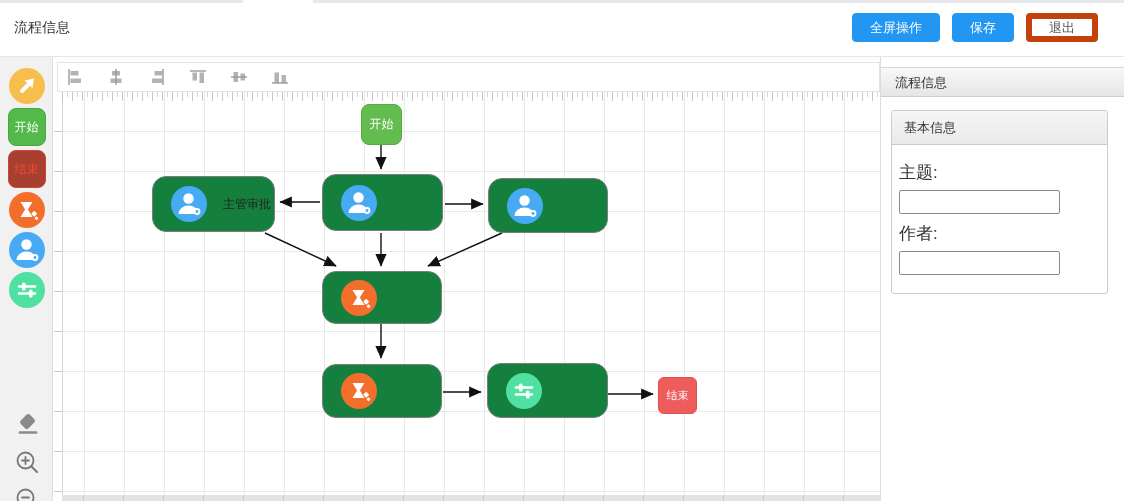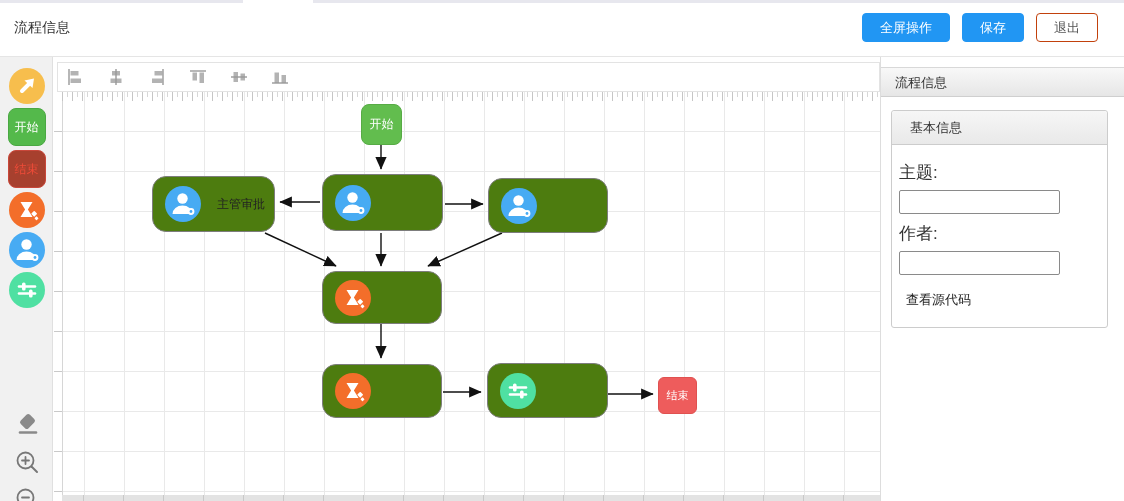--- a/index.html
+++ b/index.html
@@ -7,21 +7,21 @@
        font-family:"Liberation Sans","DejaVu Sans",sans-serif;color:#333}
   .abs{position:absolute}
   
   .topline{position:absolute;top:0;height:3px;background:#e7e7ee}
   
   .header-title{position:absolute;left:14px;top:19px;font-size:14px;color:#333}
   .header-btns{position:absolute;right:26px;top:13px;display:flex;gap:12px}
   .btn{height:29px;border-radius:4px;font-size:13px;padding:0 17px;cursor:pointer;
        font-family:inherit;display:flex;align-items:center;justify-content:center}
   .btn.blue{background:#2196f3;border:1px solid #2196f3;color:#fff}
-  .btn.ghost{background:#fff;border:1px solid #c2410c;color:#555}
+  .btn.ghost{background:#fff;border:6px solid #c2410c;color:#555}
   .header-sep{position:absolute;left:0;top:56px;width:1124px;height:1px;background:#e5e5e5}
   
   .palette{position:absolute;left:0;top:57px;width:53px;height:444px;background:#f1f1f1;
            border-right:1px solid #e0e0e0;box-sizing:border-box}
   .palette-top{position:absolute;left:0;top:11px;width:53px;display:flex;flex-direction:column;
            align-items:center;gap:4px}
   .palette-bottom{position:absolute;left:0;bottom:-14px;width:53px;display:flex;flex-direction:column;
            align-items:center;gap:5px}
   .circle-icon{width:36px;height:36px;border-radius:50%;display:flex;align-items:center;justify-content:center;cursor:pointer}
   .square-icon{width:36px;height:36px;border-radius:8px;color:#fff;font-size:12px;display:flex;
@@ -40,40 +40,40 @@
           repeating-linear-gradient(to bottom, transparent 0 39px, #e9e9e9 39px 40px)}
   .ruler-top{position:absolute;left:8px;top:0;right:0;height:9px;
         background-image:
           repeating-linear-gradient(to right,#c6c6c6 0 1px,transparent 1px 10px),
           repeating-linear-gradient(to right,#d7d7d7 0 1px,transparent 1px 5px);
         background-size:auto 9px,auto 5px;background-repeat:repeat-x}
   .ruler-left{position:absolute;left:0;top:0;width:8px;bottom:6px;
         background-image:repeating-linear-gradient(to bottom,transparent 0 39px,#c9c9c9 39px 40px)}
   .hscroll{position:absolute;left:8px;right:0;bottom:0;height:6px;background:#e3e3e3;
         background-image:repeating-linear-gradient(to right,transparent 0 21px,#c9c9c9 21px 22px,transparent 22px 40px)}
-  .node{position:absolute;background:#4d7c0f;border:1px solid #7d7d7d;border-radius:14px;
-        display:flex;align-items:center;padding-left:12px;box-sizing:border-box}
+  .node{position:absolute;background:#15803d;border:1px solid #7d7d7d;border-radius:14px;
+        display:flex;align-items:center;padding-left:18px;box-sizing:border-box}
   .avatar{width:36px;height:36px;border-radius:50%;flex:0 0 auto;display:flex;
         align-items:center;justify-content:center}
   .node-label{font-size:12px;color:#222;margin-left:16px}
   .mini-node{position:absolute;display:flex;align-items:center;justify-content:center;
         color:#fff;font-size:12px;cursor:pointer}
   .start-node{background:#62bd4e;border:1px solid #57ab45;border-radius:8px}
   .end-node{background:#ee5c5c;border:1px solid #e05150;border-radius:6px;font-size:11px}
   
   .panel{position:absolute;left:880px;top:57px;width:244px;height:444px;background:#fff;
         border-left:1px solid #ddd;box-sizing:border-box}
   .panel-header{position:absolute;left:0;top:10px;width:100%;height:30px;line-height:30px;
         background:linear-gradient(#f8f8f8,#e6e6e6);border-top:1px solid #d8d8d8;
         border-bottom:1px solid #cfcfcf;font-size:13px;font-weight:500;color:#333;
         padding-left:14px;box-sizing:border-box}
   .card{position:absolute;left:10px;top:53px;width:215px;border:1px solid #ccc;border-radius:3px;
         background:#fff}
   .card-header{height:33px;line-height:33px;background:linear-gradient(#f6f6f6,#e9e9e9);
-        border-bottom:1px solid #ccc;font-size:13px;color:#333;padding-left:18px;
+        border-bottom:1px solid #ccc;font-size:13px;color:#333;padding-left:12px;
         border-radius:3px 3px 0 0}
   .card-body{padding:8px 12px 18px 7px}
   .field-label{font-size:17px;color:#333;margin:8px 0 6px 0}
   .txt{width:151px;height:20px;border:1px solid #8a8a8a;border-radius:2px;font-size:13px;
         font-family:inherit;padding:1px 4px}
   .view-src{display:inline-block;margin:16px 0 0 7px;font-size:13px;color:#222;cursor:pointer}
 </style>
 </head>
 <body>
 
@@ -289,18 +289,17 @@
 
   <div class="panel">
     <div class="panel-header">流程信息</div>
     <div class="card">
       <div class="card-header">基本信息</div>
       <div class="card-body">
         <div class="field-label">主题:</div>
         <input class="txt" type="text" value="" style="">
         <div class="field-label" style="">作者:</div>
         <input class="txt" type="text" value="" style="">
-        <div><span class="view-src">查看源代码</span></div>
       </div>
     </div>
   </div>
 
 </div>
 
 </body></html>

